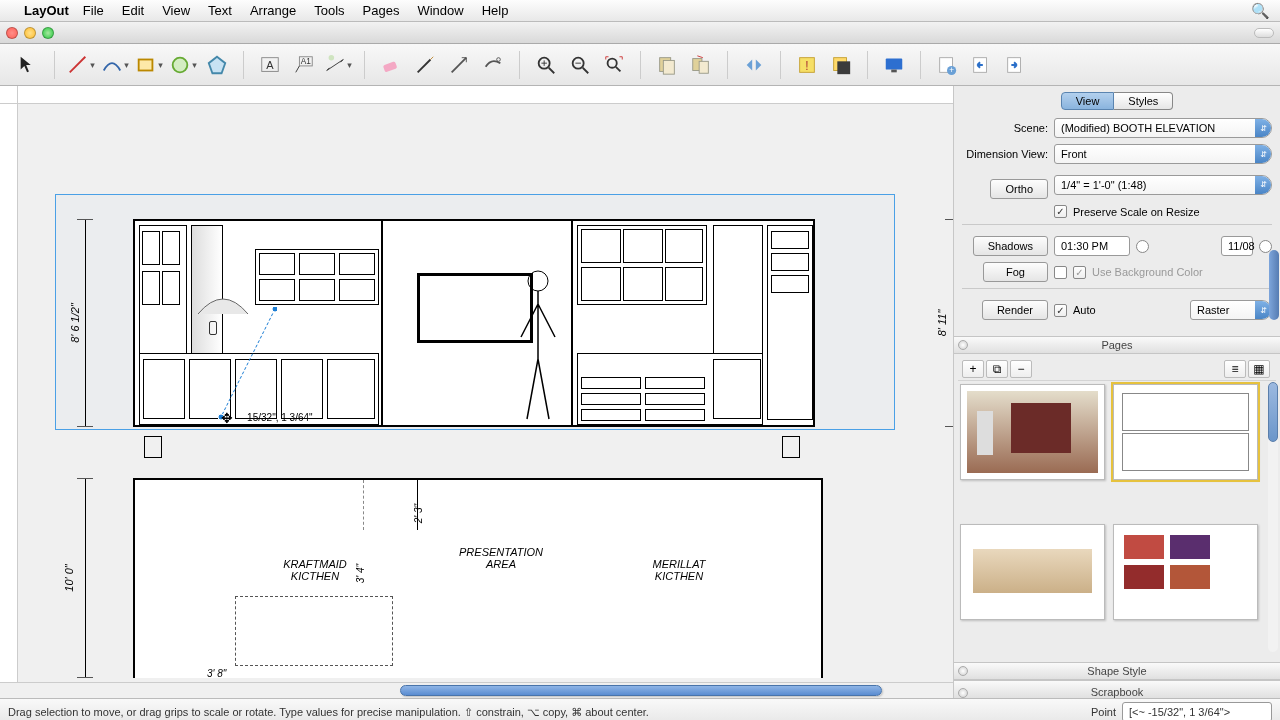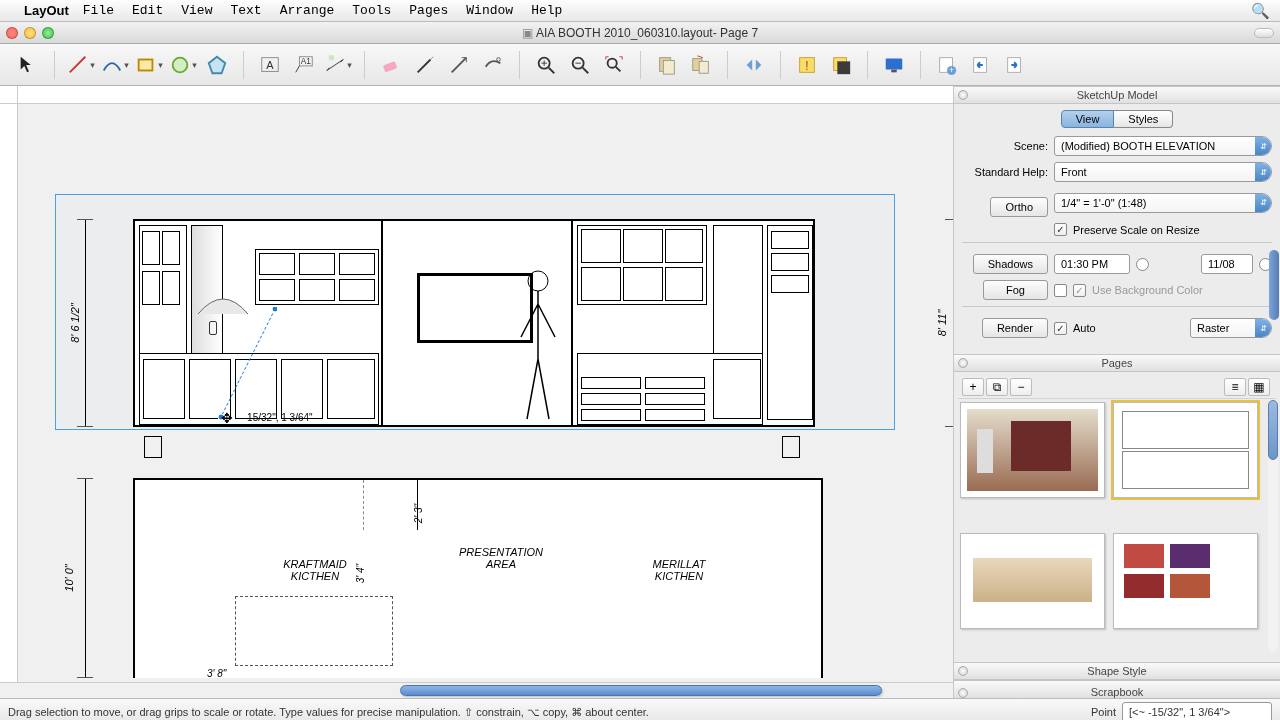--- a/index.html
+++ b/index.html
@@ -2,21 +2,21 @@
 <html><head>
 <meta charset="utf-8">
 <style>
 * { margin: 0; padding: 0; box-sizing: border-box; font-family: "Lucida Grande", Helvetica, Arial, sans-serif; -webkit-user-select: none; }
 body { width: 1280px; height: 720px; overflow: hidden; background: #ececec; }
 
 
 .menubar { height: 22px; background: linear-gradient(#fdfdfd,#e8e8e8); display: flex; align-items: center; padding: 0 10px; font-size: 13px; border-bottom: 1px solid #bbb; }
 .menubar .apple { font-size: 15px; margin-right: 14px; }
 .menubar .app-name { font-weight: bold; margin-right: 14px; }
-.menubar span.m { margin-right: 18px; font-family: Liberation Mono, monospace; }
+.menubar span.m { margin-right: 18px; }
 .menubar .spacer { flex: 1; }
 .menubar .search-icon { font-size: 15px; }
 
 
 .titlebar { height: 22px; background: linear-gradient(#f2f2f2,#d9d9d9); display:flex; align-items:center; border-bottom:1px solid #aaa; padding:0 6px; position:relative;}
 .traffic { display:flex; gap:6px; }
 .traffic .btn { width:12px; height:12px; border-radius:50%; border:1px solid rgba(0,0,0,.25); }
 .traffic .close{background:radial-gradient(#ff8e88,#ff5f56);} 
 .traffic .min{background:radial-gradient(#ffe08a,#ffbd2e);} 
 .traffic .max{background:radial-gradient(#a8e7a0,#27c93f);} 
@@ -140,21 +140,20 @@
   <div class="spacer"></div>
   <span class="search-icon">🔍</span>
 </div>
 
 <div class="titlebar">
   <div class="traffic">
     <div class="btn close"></div>
     <div class="btn min"></div>
     <div class="btn max"></div>
   </div>
-  <div class="title"><span style="color:#888">▣</span> <span>AIA BOOTH 2010_060310.layout- Page 7</span></div>
   <div class="pill"></div>
 </div>
 
 <div class="toolbar">
   <div class="grp">
     <div class="tbtn">
         <svg viewBox="0 0 24 24">
           <path d="M4 3 L4 17 L8 13 L11 20 L13 19 L10 12 L15 12 Z" fill="#222"></path>
         </svg>
       </div>
@@ -467,40 +466,36 @@
       <div class="plan-dim" style="top:200px;left:152px;">3' 8"</div>
     </div>
 
     <div class="hscroll">
       <div class="thumb" style="left:400px;width:482px;"></div>
     </div>
   </div>
 
   <div class="side">
 
-    <div class="panel-head">
-        <div class="dot"></div>
-        <span>SketchUp Model</span>
-      </div>
     <div class="panel-body sm-body">
       <div class="segbtn">
         <div class="s active">View</div>
         <div class="s">Styles</div>
       </div>
       <div class="row">
         <div class="lbl">Scene:</div>
         <div class="sel">
             <div class="sel-box2">
               <span>(Modified) BOOTH ELEVATION</span>
               <span class="arr">⇵</span>
             </div>
           </div>
       </div>
       <div class="row">
-        <div class="lbl">Standard Help:</div>
+        <div class="lbl">Dimension View:</div>
         <div class="sel">
             <div class="sel-box2">
               <span>Front</span>
               <span class="arr">⇵</span>
             </div>
           </div>
       </div>
       <div class="row">
         <div style="flex:0 0 86px;display:flex;justify-content:flex-end;margin-top:9px;">
             <div class="pillbtn">Ortho</div>
@@ -517,21 +512,21 @@
         <span>Preserve Scale on Resize</span>
       </div>
       <div class="sep-line"></div>
       <div class="row">
         <div style="flex:0 0 86px;display:flex;justify-content:flex-end;align-items:flex-end;">
             <div class="pillbtn">Shadows</div>
           </div>
         <div class="input-sm" style="width:76px;">01:30 PM</div>
         <div class="radio"></div>
         <div style="flex:1"></div>
-        <div class="input-sm" style="width:52px;">11/08</div>
+        <div class="input-sm" style="width:32px;">11/08</div>
         <div class="radio"></div>
       </div>
       <div class="row">
         <div style="flex:0 0 86px;display:flex;justify-content:flex-end;">
             <div class="pillbtn" style="padding:0 22px;">Fog</div>
           </div>
         <div class="chk" style="background:#fff;"></div>
         <div class="chk dim-text">✓</div>
         <span class="dim-text">Use Background Color</span>
       </div>

